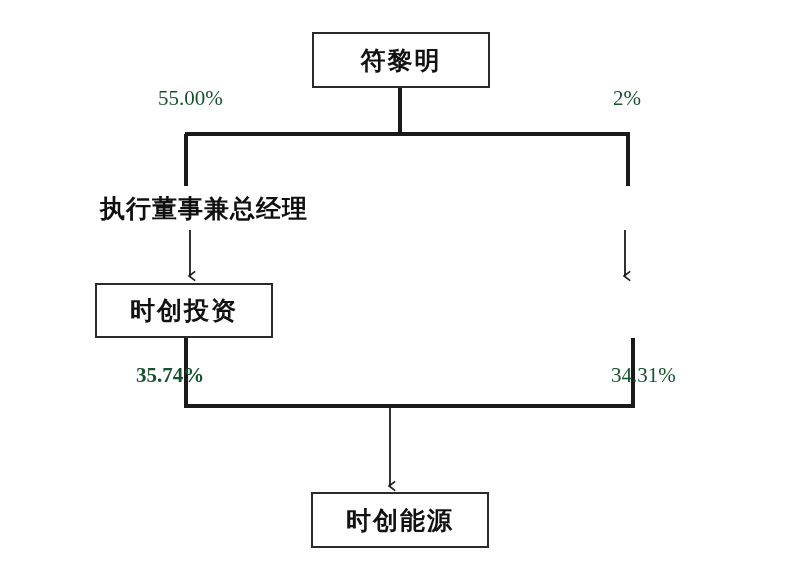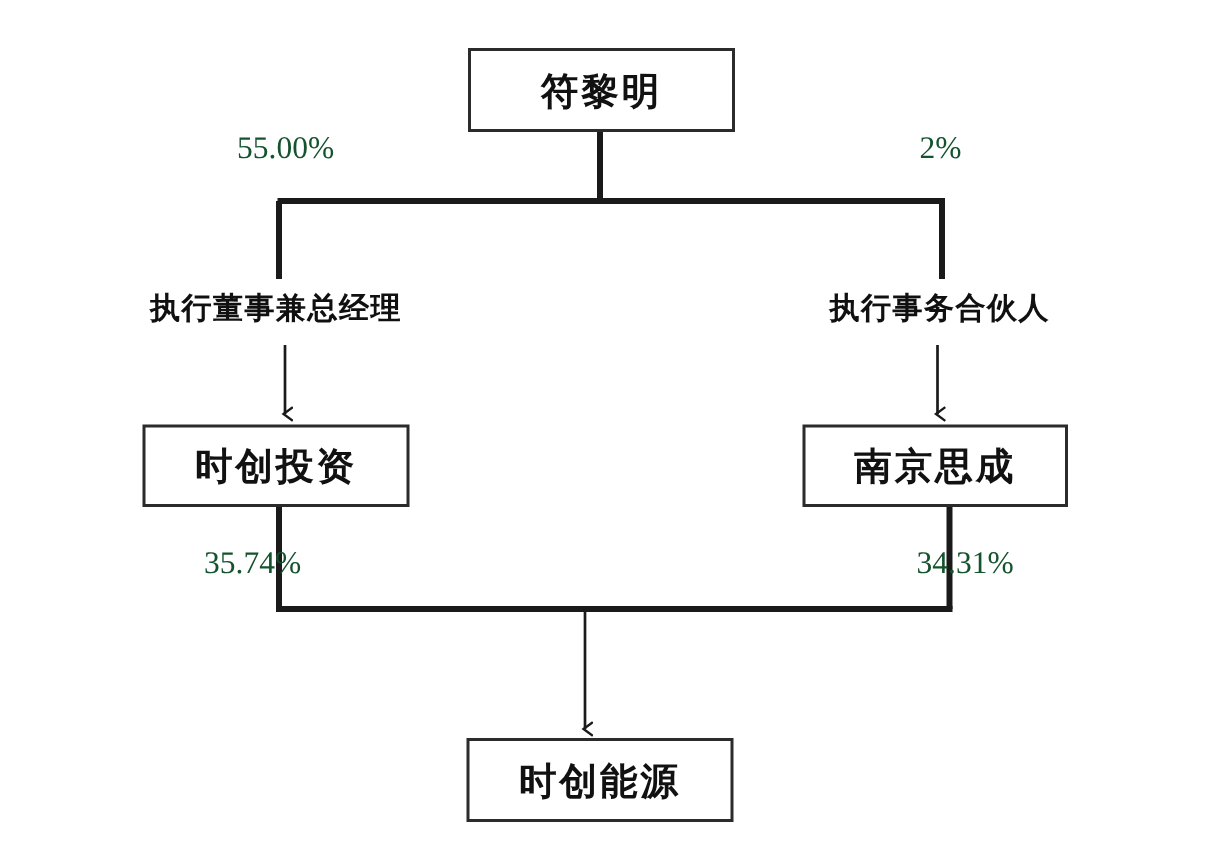--- a/index.html
+++ b/index.html
@@ -45,21 +45,21 @@
     color: #14532d;
     font-family: "Liberation Serif", "DejaVu Serif", serif;
     font-size: 21px;
     white-space: nowrap;
   }
   .role-label {
     position: absolute;
     color: #101010;
     font-family: "Liberation Serif", "DejaVu Serif", serif;
     font-weight: bold;
-    font-size: 20px;
+    font-size: 25px;
     letter-spacing: 1px;
     white-space: nowrap;
   }
 </style>
 </head>
 <body>
 
 <div id="chart-root">
 
   <svg id="chart-svg" viewBox="0 0 805 570">
@@ -95,33 +95,29 @@
   </svg>
 
   <div class="node-box" style="left:312px; top:32px; width:178px; height:56px;">
     <span>符黎明</span>
   </div>
 
   <div class="node-box" style="left:95px; top:283px; width:178px; height:55px;">
     <span>时创投资</span>
   </div>
 
-  <div class="node-box" style="left:535px; top:283px; width:177px; height:55px;">
-    <span>南京思成</span>
-  </div>
 
   <div class="node-box" style="left:311px; top:492px; width:178px; height:56px;">
     <span>时创能源</span>
   </div>
 
   <div class="edge-label" style="left:158px; top:86px;">55.00%</div>
 
   <div class="edge-label" style="left:613px; top:86px;">2%</div>
 
-  <div class="edge-label" style="left:136px; top:363px;">35.74%</div>
+  <div class="edge-label" style="left:136px; top:363px;font-weight:bold;">35.74%</div>
 
   <div class="edge-label" style="left:583px; top:363px;margin-left:28px;">34.31%</div>
 
   <div class="role-label" style="left:100px; top:192px;">执行董事兼总经理</div>
 
-  <div class="role-label" style="left:553px; top:192px;">执行事务合伙人</div>
 
 </div>
 
 </body></html>

